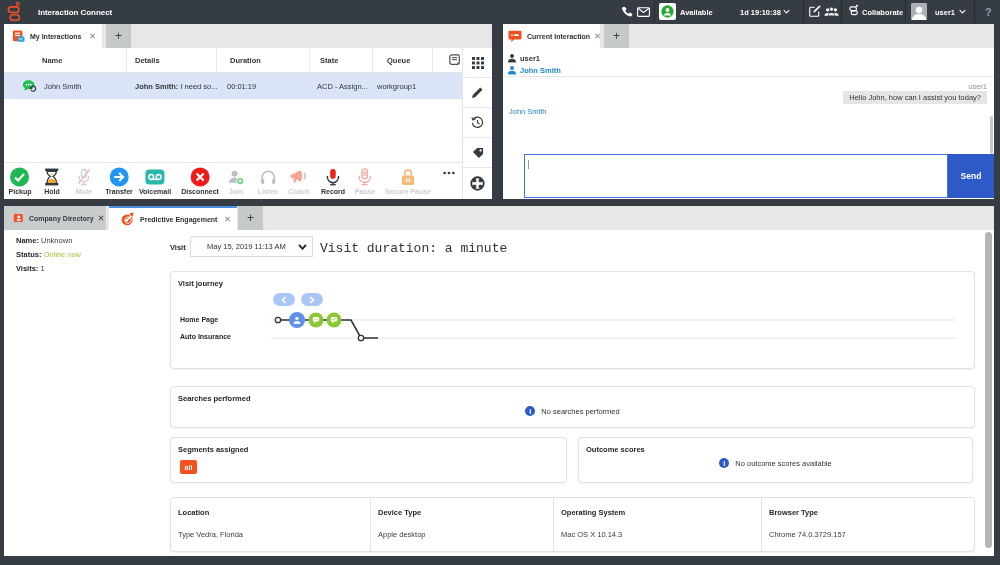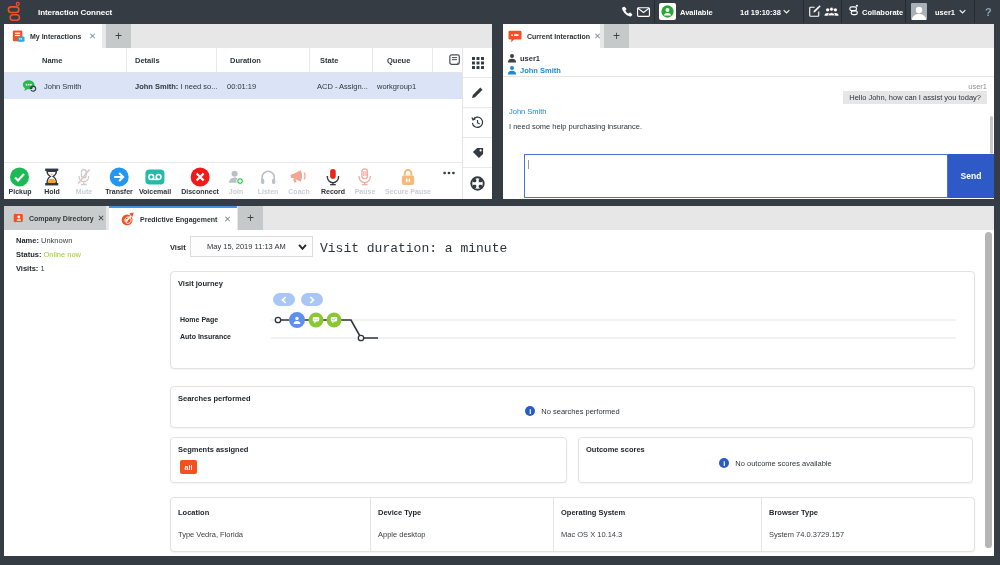--- a/index.html
+++ b/index.html
@@ -459,21 +459,20 @@
         </span>
       <span>John Smith</span>
     </div>
   </div>
 
   <div class="msg-right">
     <div class="who-r">user1</div>
     <div class="bubble">Hello John, how can I assist you today?</div>
   </div>
   <div class="who-l">John Smith</div>
-  <div class="msg-l">I need some help purchasing insurance.</div>
 
   <div class="chat-scroll"></div>
   <div class="chat-input">
     <div class="ci-box">
         <div class="caret"></div>
       </div>
     <button class="send-btn">Send</button>
   </div>
 </div>
 
@@ -592,20 +591,20 @@
         <div class="dg-col dg-c2">
           <div class="dg-title">Device Type</div>
           <div class="dg-val">Apple desktop</div>
         </div>
         <div class="dg-col dg-c3">
           <div class="dg-title">Operating System</div>
           <div class="dg-val">Mac OS X 10.14.3</div>
         </div>
         <div class="dg-col dg-c4">
           <div class="dg-title">Browser Type</div>
-          <div class="dg-val">System 74.0.3729.157</div>
+          <div class="dg-val">Chrome 74.0.3729.157</div>
         </div>
       </div>
     </div>
 
     <div class="vscroll"></div>
   </div>
 </div>
 
 </body></html>

